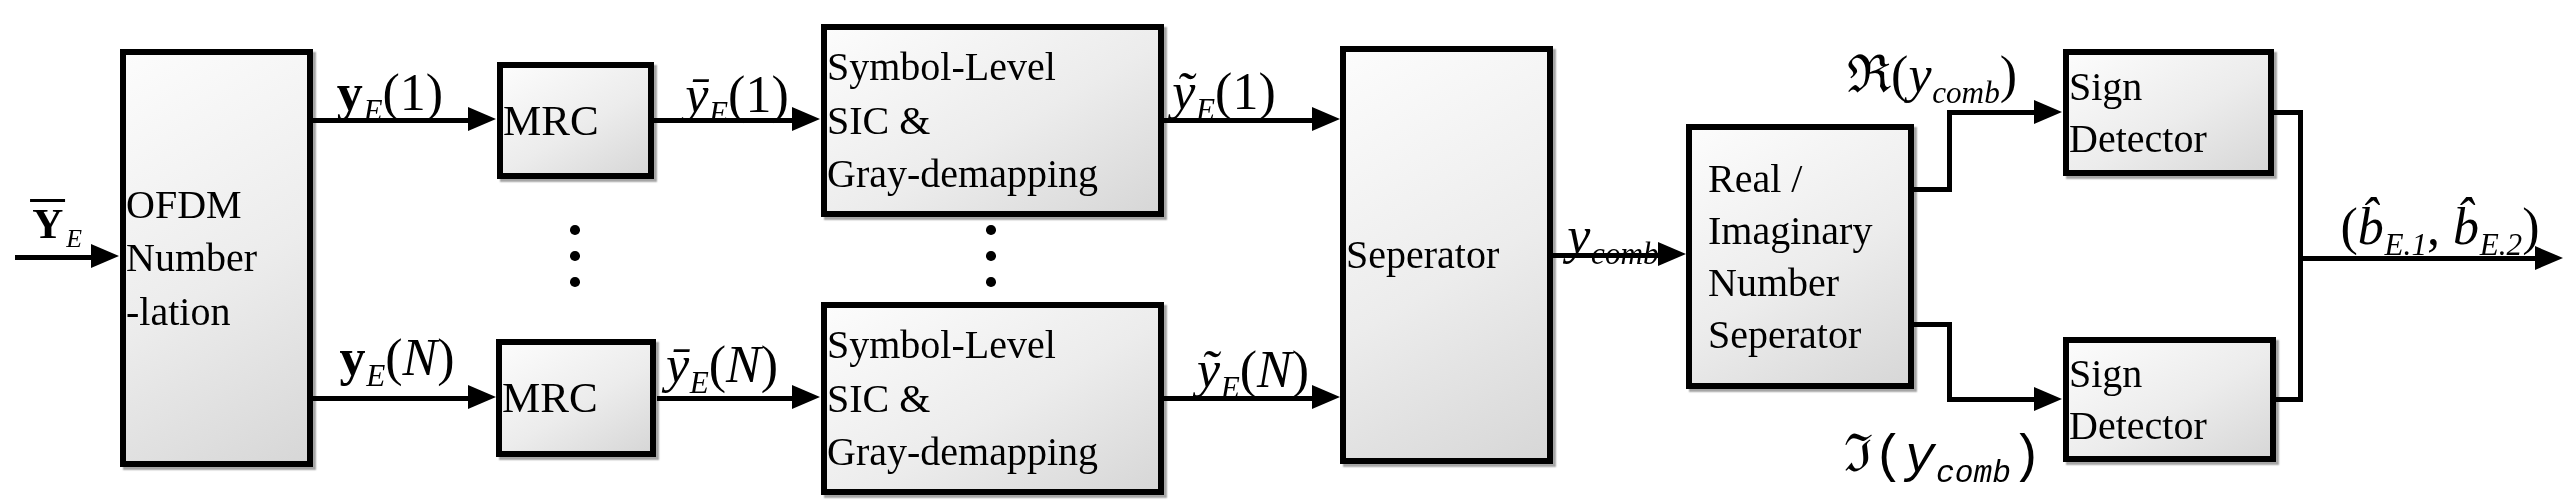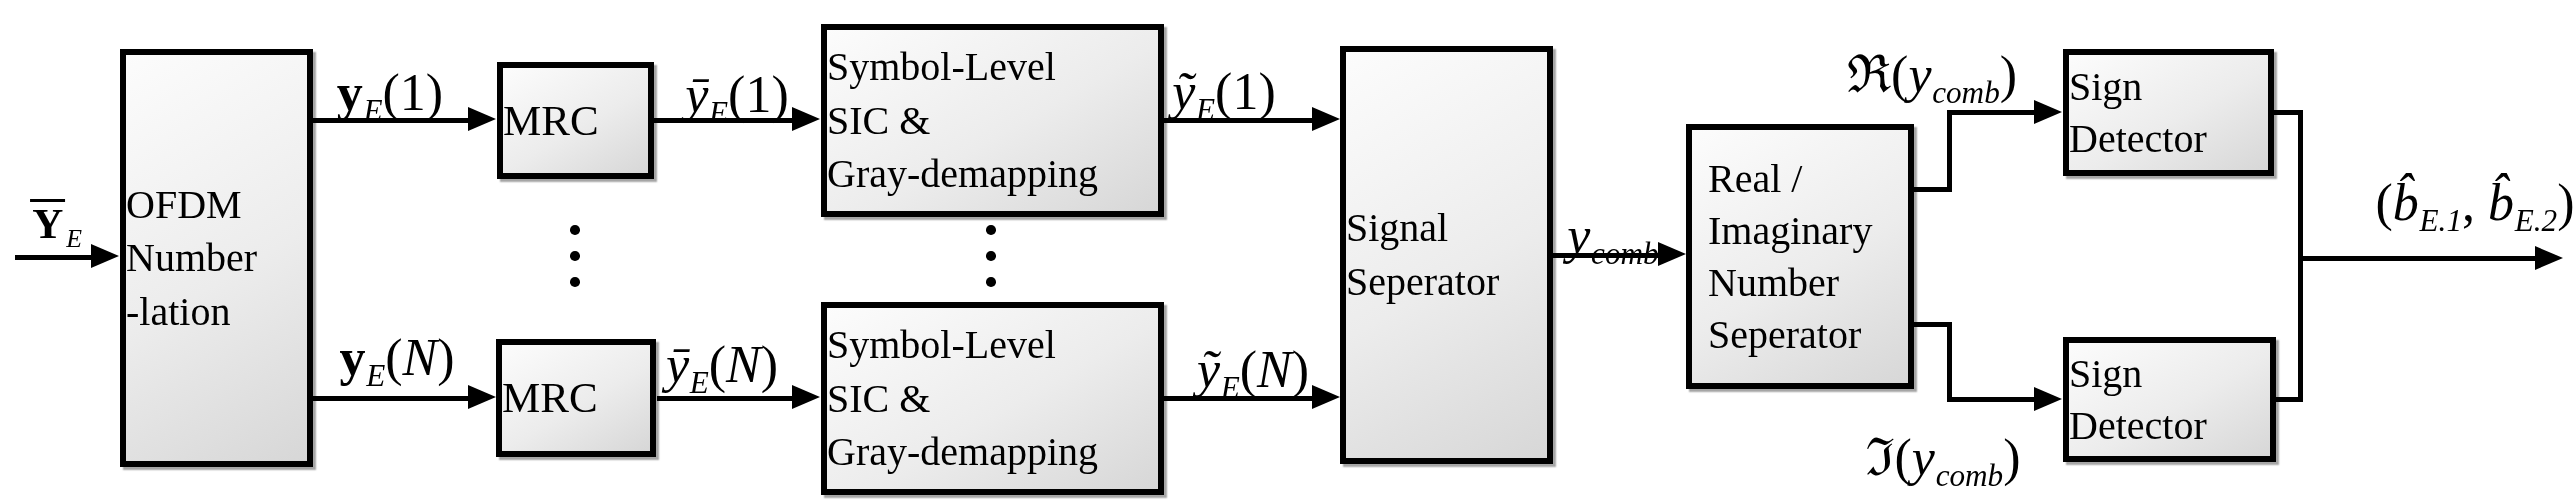--- a/index.html
+++ b/index.html
@@ -74,21 +74,20 @@
     <span class="ln">Gray-demapping</span>
   </div>
 
   <div class="block" style="left:821px;top:302px;width:343px;height:193px;">
     <span class="ln">Symbol-Level</span>
     <span class="ln">SIC &amp;</span>
     <span class="ln">Gray-demapping</span>
   </div>
 
   <div class="block" style="left:1340px;top:46px;width:213px;height:418px;">
-    <span class="ln">Signal</span>
     <span class="ln">Seperator</span>
   </div>
 
   <div class="block" style="left:1686px;top:124px;width:228px;height:265px;line-height:1.3;padding-left:16px;">
     <span class="ln">Real /</span>
     <span class="ln">Imaginary</span>
     <span class="ln">Number</span>
     <span class="ln">Seperator</span>
   </div>
 
@@ -161,18 +160,18 @@
   <div class="mlabel" style="left:722px;top:334px;"><span class="seg seg-v">ȳ</span><span class="seg seg-sub">E</span><span class="seg seg-n">(</span><span class="seg seg-v">N</span><span class="seg seg-n">)</span></div>
 
   <div class="mlabel" style="left:1224px;top:61px;"><span class="seg seg-v">ỹ</span><span class="seg seg-sub">E</span><span class="seg seg-n">(1)</span></div>
 
   <div class="mlabel" style="left:1253px;top:339px;"><span class="seg seg-v">ỹ</span><span class="seg seg-sub">E</span><span class="seg seg-n">(</span><span class="seg seg-v">N</span><span class="seg seg-n">)</span></div>
 
   <div class="mlabel" style="left:1613px;top:205px;"><span class="seg seg-v">y</span><span class="seg seg-sub">comb</span></div>
 
   <div class="mlabel" style="left:1932px;top:44px;"><span class="seg seg-n">ℜ(</span><span class="seg seg-v">y</span><span class="seg seg-sub">comb</span><span class="seg seg-n">)</span></div>
 
-  <div class="mlabel" style="left:1943px;top:427px;"><span class="seg seg-n">ℑ(</span><span class="seg seg-v">y</span><span class="seg seg-sub">comb</span><span class="seg seg-n">)</span></div>
+  <div class="mlabel" style="left:1943px;top:427px;font-family:Liberation Mono, monospace;"><span class="seg seg-n">ℑ(</span><span class="seg seg-v">y</span><span class="seg seg-sub">comb</span><span class="seg seg-n">)</span></div>
 
-  <div class="mlabel" style="left:2440px;top:172px;margin-left:35px;"><span class="seg seg-n">(</span><span class="seg seg-v">b̂</span><span class="seg seg-sub">E.1</span><span class="seg seg-n">, </span><span class="seg seg-v">b̂</span><span class="seg seg-sub">E.2</span><span class="seg seg-n">)</span></div>
+  <div class="mlabel" style="left:2440px;top:196px;"><span class="seg seg-n">(</span><span class="seg seg-v">b̂</span><span class="seg seg-sub">E.1</span><span class="seg seg-n">, </span><span class="seg seg-v">b̂</span><span class="seg seg-sub">E.2</span><span class="seg seg-n">)</span></div>
 
 </div>
 
 
 </body></html>

